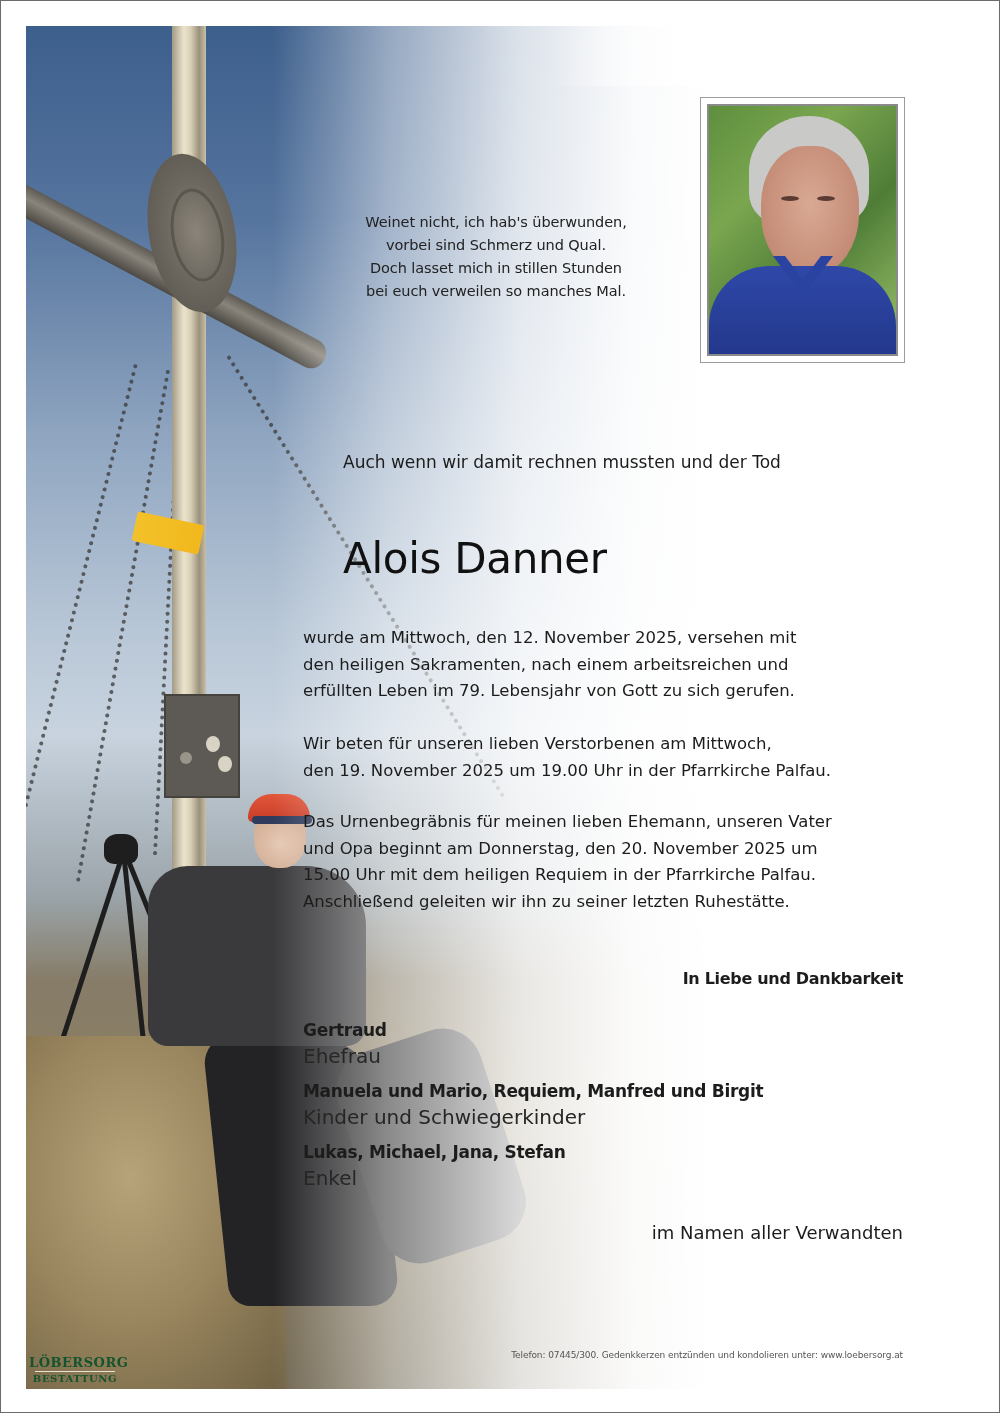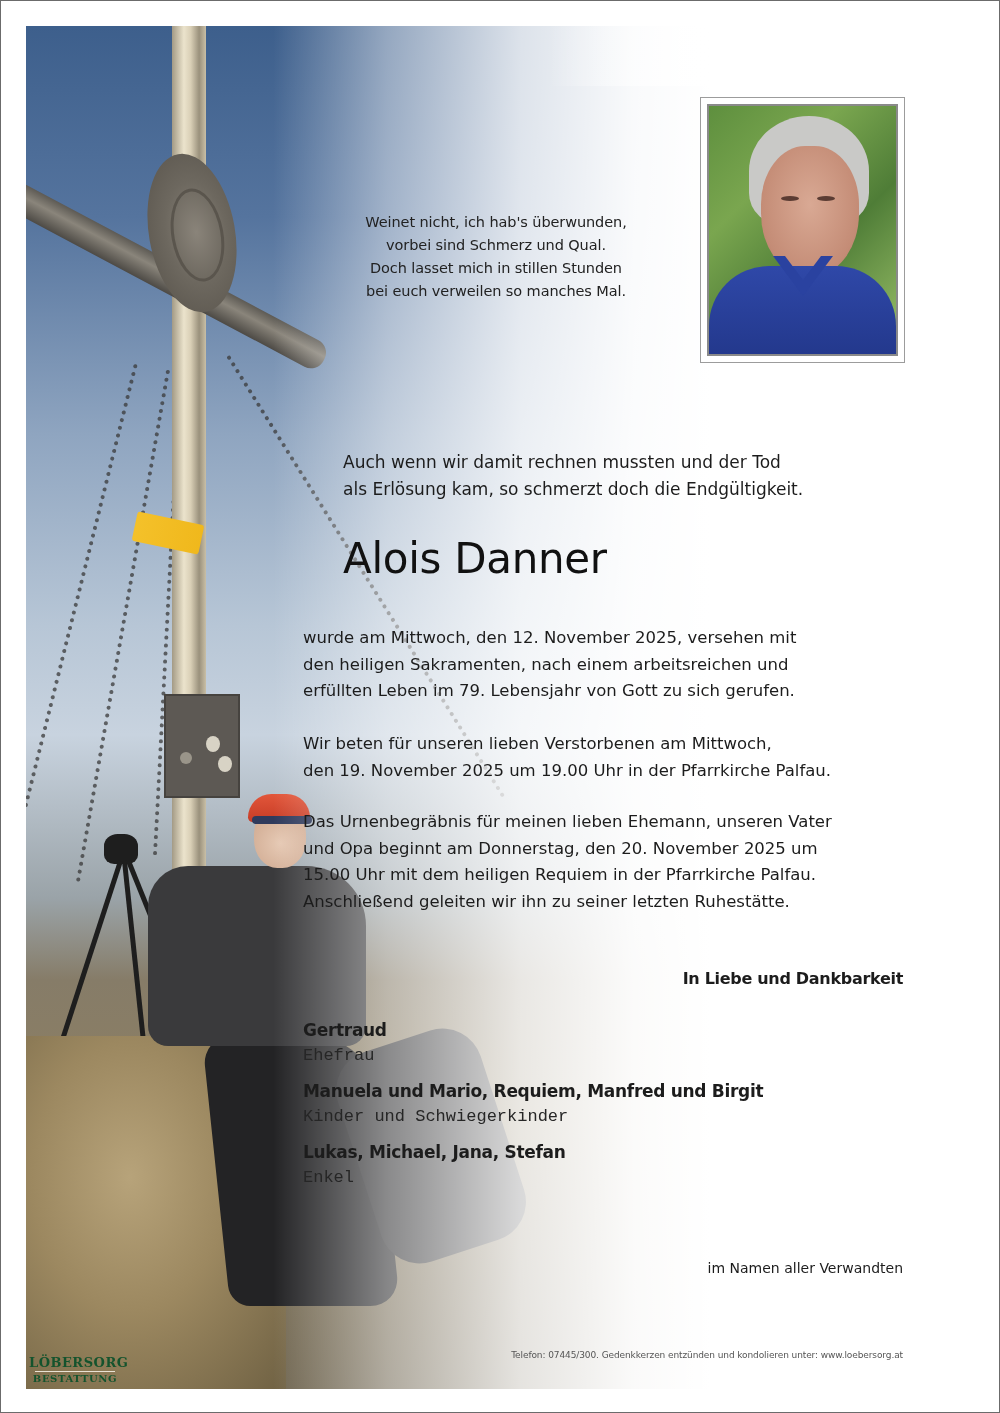--- a/index.html
+++ b/index.html
@@ -158,22 +158,22 @@
     }
     .intro { top: 448px; width: 560px; font-size: 17px; line-height: 27px; }
     .name { top: 530px; width: 560px; font-size: 42px; line-height: 56px; letter-spacing: -0.3px; color: #111; }
     .para { width: 600px; font-size: 16.5px; line-height: 26.5px; }
     .para1 { top: 624px; }
     .para2 { top: 730px; }
     .para3 { top: 808px; }
     .closing { top: 965px; font-size: 16px; line-height: 26px; font-weight: bold; letter-spacing: -0.3px; }
     .family { top: 1016px; width: 600px; }
     .fam-name { font-size: 17px; line-height: 26px; font-weight: bold; letter-spacing: -0.3px; }
-    .fam-role { font-size: 17px; line-height: 26px; margin-bottom: 9px; color: #262626; font-family: Liberation Mono, monospace; }
-    .relatives { top: 1254px; font-size: 14px; line-height: 26px; }
+    .fam-role { font-size: 20px; line-height: 26px; margin-bottom: 9px; color: #262626; }
+    .relatives { top: 1219px; font-size: 18px; line-height: 26px; }
     .footer {
       position: absolute; right: 96px; top: 1349px; font-size: 9px; color: #555; letter-spacing: -0.1px;
     }
   </style>
 </head>
 <body>
 
 <div class="page-frame">
 
   <div class="photo-panel">
@@ -223,21 +223,20 @@
       <div class="portrait-face"></div>
       <div class="portrait-eye" style="left:72px;"></div>
       <div class="portrait-eye" style="left:108px;"></div>
       <div class="portrait-shirt"></div>
       <div class="portrait-collar"></div>
     </div>
   </div>
 
   <div class="right-col intro">
     <div>Auch wenn wir damit rechnen mussten und der Tod</div>
-    <div>als Erlösung kam, so schmerzt doch die Endgültigkeit.</div>
   </div>
 
   <div class="right-col name">Alois Danner</div>
 
   <div class="right-col para para1">
     <div>wurde am Mittwoch, den 12. November 2025, versehen mit</div>
     <div>den heiligen Sakramenten, nach einem arbeitsreichen und</div>
     <div>erfüllten Leben im 79. Lebensjahr von Gott zu sich gerufen.</div>
   </div>
 

